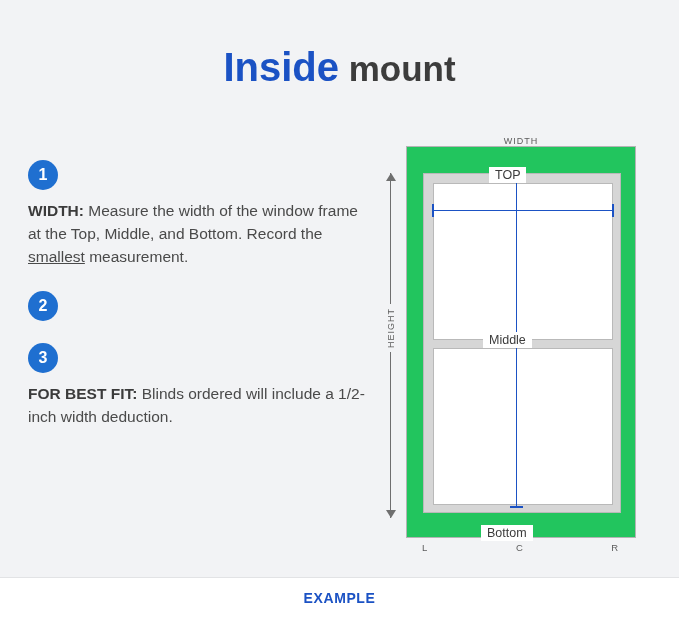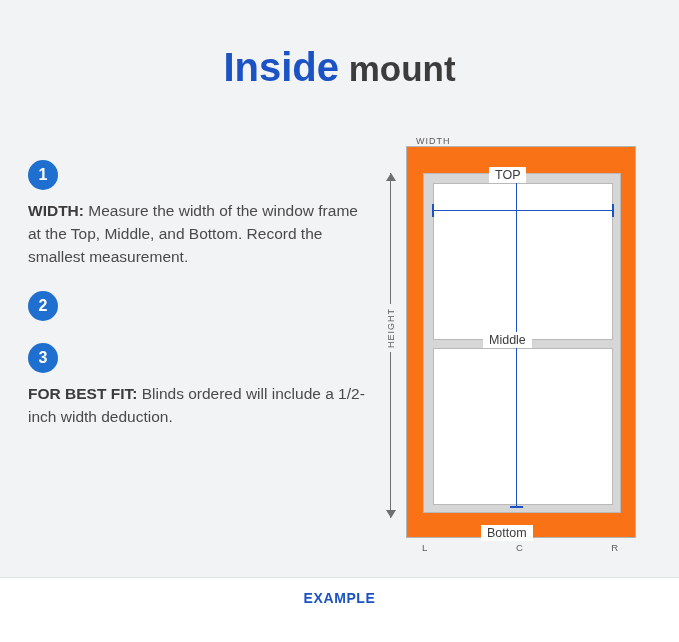--- a/index.html
+++ b/index.html
@@ -76,20 +76,21 @@
   .step-text {
     font-size: 15.5px;
     line-height: 1.48;
     color: #4a4a4a;
   }
   .step-text b {
     font-weight: bold;
     color: #3b3b3b;
   }
   .u {
+    text-decoration: underline;
   }
 
   
   .diagram {
     position: absolute;
     left: 378px;
     top: 128px;
     width: 275px;
     height: 430px;
   }
@@ -126,21 +127,21 @@
   }
   .width-arrow .cap-r {
     right: 0;
     border-left: 8px solid #6f6f6f;
   }
   .width-label {
     position: absolute;
     left: 0;
     top: 0;
     width: 230px;
-    text-align: left;
+    text-align: center;
     font-size: 9px;
     letter-spacing: 1px;
     color: #5c5c5c;
     background: #f2f3f5;
     padding: 0 4px;
     box-sizing: border-box;
   }
   .width-label span {
     background: #f2f3f5;
     padding: 0 6px;
@@ -192,21 +193,21 @@
     background: #f2f3f5;
   }
 
   
   .frame-outer {
     position: absolute;
     left: 28px;
     top: 18px;
     width: 230px;
     height: 392px;
-    background: #f97316;
+    background: #22c55e;
     border: 1px solid #b4b4b4;
     box-sizing: border-box;
   }
   .frame-inner {
     position: absolute;
     left: 16px;
     top: 26px;
     width: 198px;
     height: 340px;
     background: #d6d6d6;

